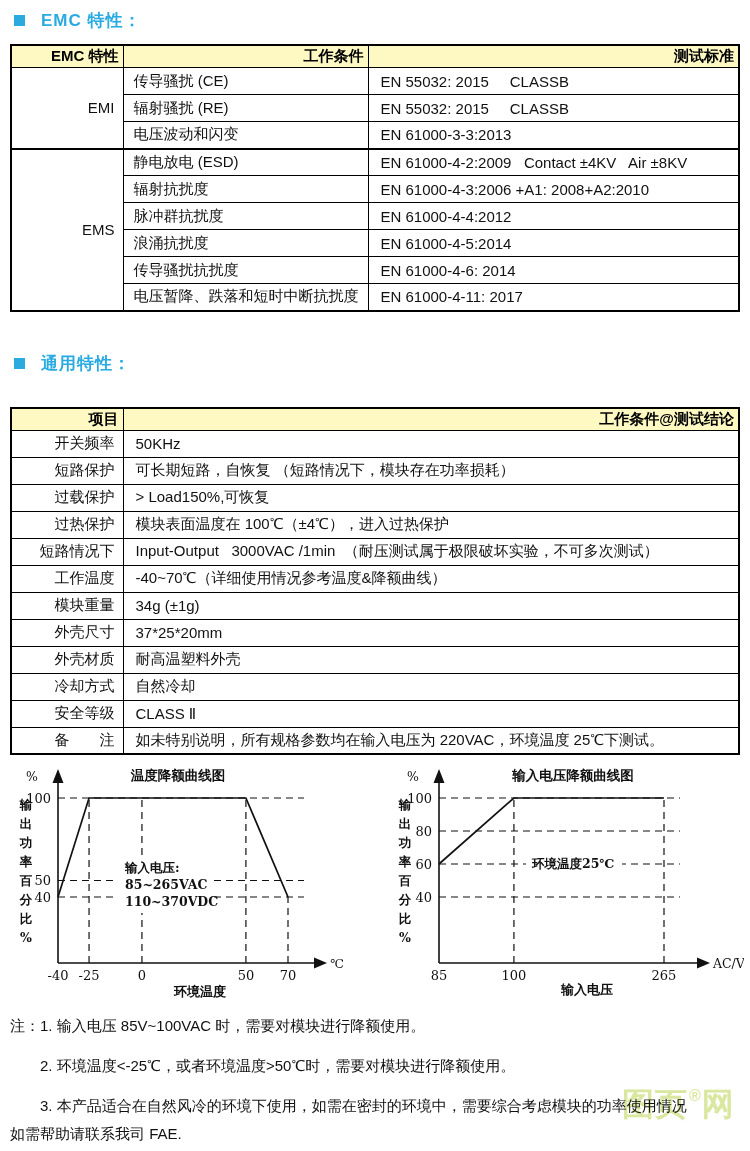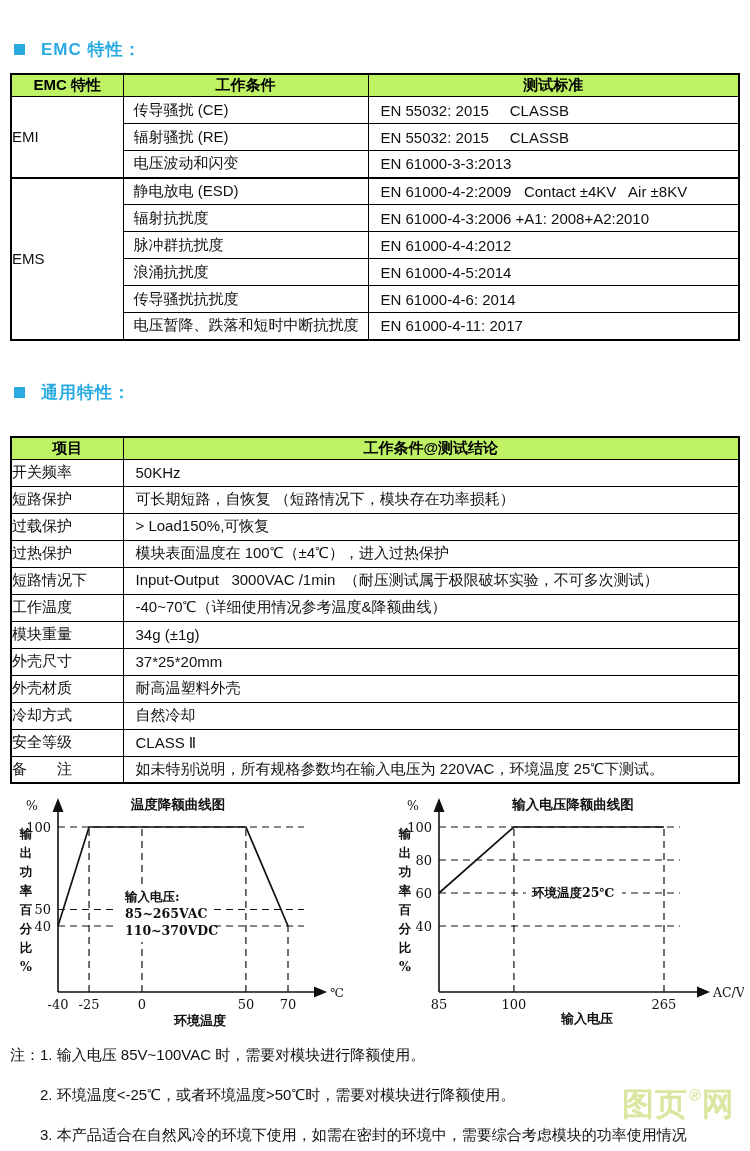--- a/index.html
+++ b/index.html
@@ -1,31 +1,31 @@
 <!DOCTYPE html>
 <html><head>
 <meta charset="utf-8">
 <style>
   * { margin:0; padding:0; box-sizing:border-box; }
   html,body { background:#ffffff; }
   body { font-family:"Liberation Sans", sans-serif; color:#111; }
   .page { position:relative; width:750px; height:1151px; background:#fff; overflow:hidden; }
 
-  .sec-head { display:flex; align-items:center; margin-left:14px;margin-top:29px; }
+  .sec-head { display:flex; align-items:center; margin-left:14px; }
   .sec-head .bullet { width:11px; height:11px; background:#29abe2; margin-right:16px; flex:0 0 auto; }
   .sec-title { color:#29abe2; font-size:17px; font-weight:600; letter-spacing:1px; }
 
   .sec-emc  { padding-top:9px; }
   .sec-gen  { margin-top:40px;text-align:center; }
   .sec-curv { margin-top:21px; }
 
   table.tbl { border-collapse:collapse; width:730px; margin:12px 0 0 10px; border:2px solid #000; table-layout:fixed; }
-  .tbl th { background:#bef264; border:1px solid #000; height:19px; font-size:15px; font-weight:700; color:#000; text-align:center; padding:1px 4px; }
-  .tbl td { border:1px solid #000; height:27px; font-size:15px; padding:1px 0; vertical-align:middle; white-space:pre-wrap; overflow:hidden; }
-  .tbl td.cat { text-align:left; }
+  .tbl th { background:#fef9c3; border:1px solid #000; height:19px; font-size:15px; font-weight:700; color:#000; text-align:right; padding:1px 4px; }
+  .tbl td { border:1px solid #000; height:27px; font-size:15px; padding:1px 8px; vertical-align:middle; white-space:pre-wrap; overflow:hidden; }
+  .tbl td.cat { text-align:right; }
   .tbl td.item { padding-left:10px; }
   .tbl td.val { padding-left:12px; }
   .tbl tr.gsep td { border-top:2px solid #000; }
   #general-table { margin-top:32px; }
 
   .charts { display:flex; margin:10px 0 0 6px; }
   .charts svg { display:block; }
   .chart-left { margin-left:2px; }
   .chart-right { margin-left:6px; }
 

